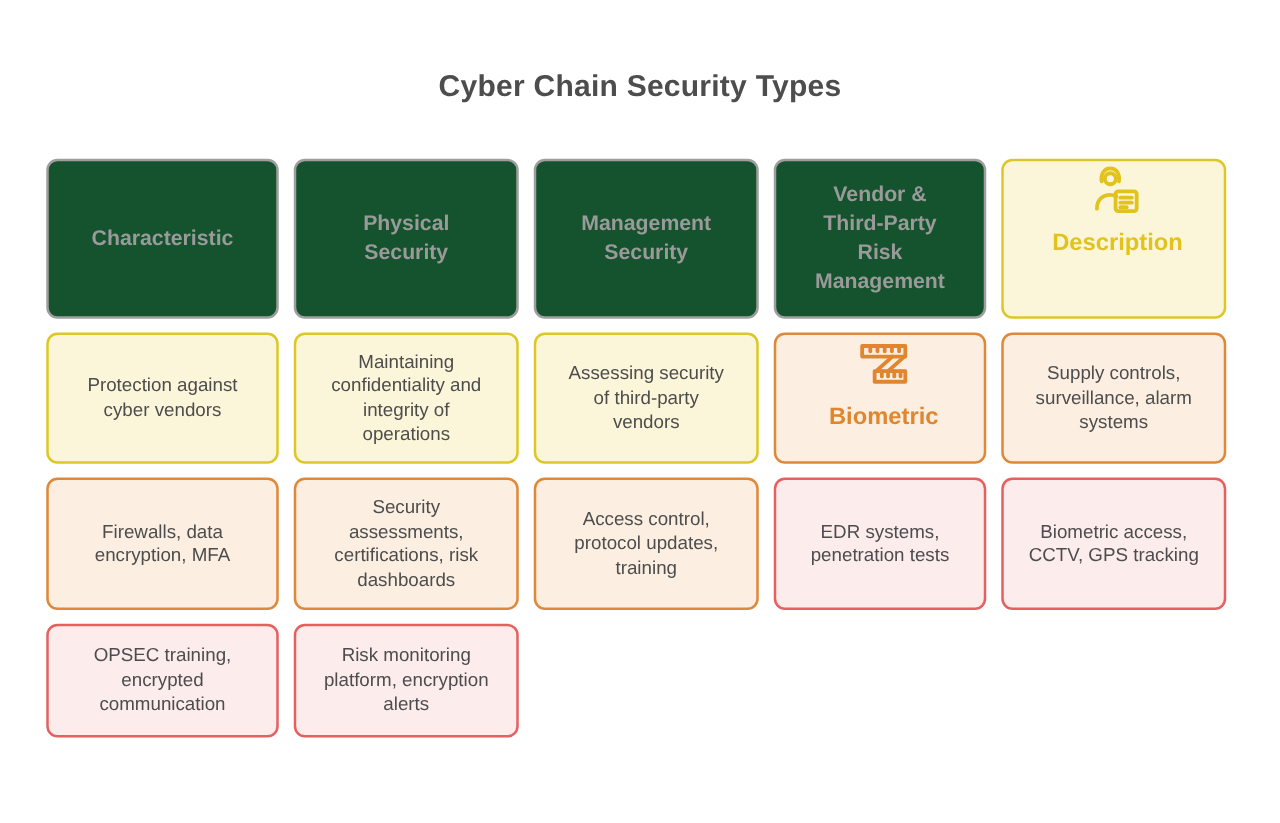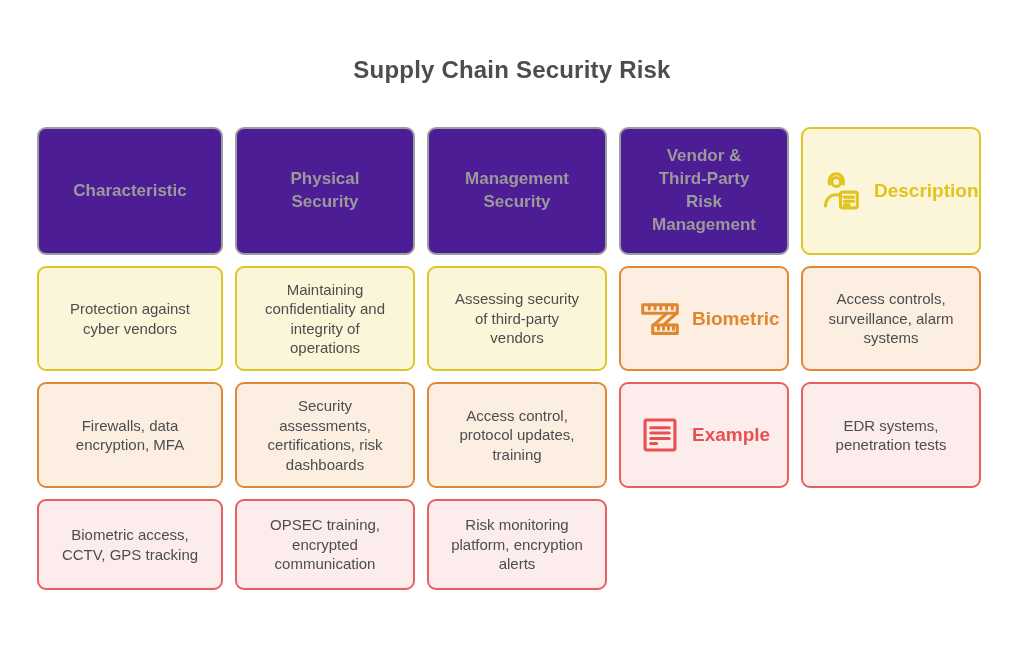--- a/index.html
+++ b/index.html
@@ -18,45 +18,45 @@
     grid-template-rows:128px 105px 106px 91px;
     column-gap:12px;row-gap:11px;
   }
   .cell{
     box-sizing:border-box;border:2px solid;border-radius:9px;
     display:flex;align-items:center;justify-content:center;
     text-align:center;
   }
   
   .cell.head{
-    border-color:#9e9e9e;background:#4c1d95;color:#9a9a9a;
+    border-color:#9e9e9e;background:#14532d;color:#9a9a9a;
     font-weight:bold;font-size:17px;line-height:1.35;padding:0 30px;
   }
   
   .cell.data{
     font-size:15px;color:#4d4d4d;line-height:1.3;padding:0 19px;
   }
   
   .cell.label{
-    justify-content:flex-start;padding:0 10px 0 16px;gap:9px;text-align:left;
+    justify-content:flex-start;padding:0 10px 0 16px;gap:9px;text-align:left;flex-direction:column;
   }
   .cell.label .row-title{font-size:19px;font-weight:bold;}
   .cell.label svg{flex:0 0 auto;display:block;}
   
   .row-description{border-color:#ddc726;background:#fbf6da;}
   .row-description .row-title,.row-description svg{color:#e2c31d;}
   .row-measures{border-color:#e0883a;background:#fcefe2;}
   .row-measures .row-title,.row-measures svg{color:#e0862e;}
   .row-example{border-color:#e75f5f;background:#fdecec;}
   .row-example .row-title,.row-example svg{color:#e65252;}
 </style>
 </head>
 <body>
 
-<div class="page-title">Supply Chain Security Risk</div>
+<div class="page-title">Cyber Chain Security Types</div>
 
 <div class="grid">
 
   <div class="cell head">Characteristic</div>
   <div class="cell head">Physical Security</div>
   <div class="cell head">Management Security</div>
   <div class="cell head">Vendor &amp; Third-Party Risk Management</div>
 
   <div class="cell label row-description">
     <svg width="46" height="46" viewBox="0 0 24 24" fill="none" stroke="currentColor" stroke-width="1.6" stroke-linecap="round" stroke-linejoin="round">
@@ -85,33 +85,23 @@
       <line x1="20.6" y1="9" x2="13.8" y2="15.1"></line>
       <line x1="15.6" y1="9" x2="8.8" y2="15.1"></line>
       <rect x="8.2" y="15.1" width="12.8" height="4.4"></rect>
       <line x1="11.2" y1="15.1" x2="11.2" y2="17.3"></line>
       <line x1="13.8" y1="15.1" x2="13.8" y2="17.3"></line>
       <line x1="16.4" y1="15.1" x2="16.4" y2="17.3"></line>
       <line x1="19" y1="15.1" x2="19" y2="17.3"></line>
     </svg>
     <span class="row-title">Biometric</span>
   </div>
-  <div class="cell data row-measures">Access controls, surveillance, alarm systems</div>
+  <div class="cell data row-measures">Supply controls, surveillance, alarm systems</div>
   <div class="cell data row-measures">Firewalls, data encryption, MFA</div>
   <div class="cell data row-measures">Security assessments, certifications, risk dashboards</div>
   <div class="cell data row-measures">Access control, protocol updates, training</div>
 
-  <div class="cell label row-example">
-    <svg width="46" height="46" viewBox="0 0 24 24" fill="none" stroke="currentColor" stroke-width="1.6" stroke-linecap="round" stroke-linejoin="round">
-      <rect x="4.2" y="4.2" width="15.6" height="15.6" rx="0.8"></rect>
-      <line x1="7.2" y1="8.2" x2="16.8" y2="8.2"></line>
-      <line x1="7.2" y1="11" x2="16.8" y2="11"></line>
-      <line x1="7.2" y1="13.8" x2="16.8" y2="13.8"></line>
-      <line x1="7.2" y1="16.4" x2="10.2" y2="16.4"></line>
-    </svg>
-    <span class="row-title">Example</span>
-  </div>
   <div class="cell data row-example">EDR systems, penetration tests</div>
   <div class="cell data row-example">Biometric access, CCTV, GPS tracking</div>
   <div class="cell data row-example">OPSEC training, encrypted communication</div>
   <div class="cell data row-example">Risk monitoring platform, encryption alerts</div>
 
 </div>
 
 </body></html>

